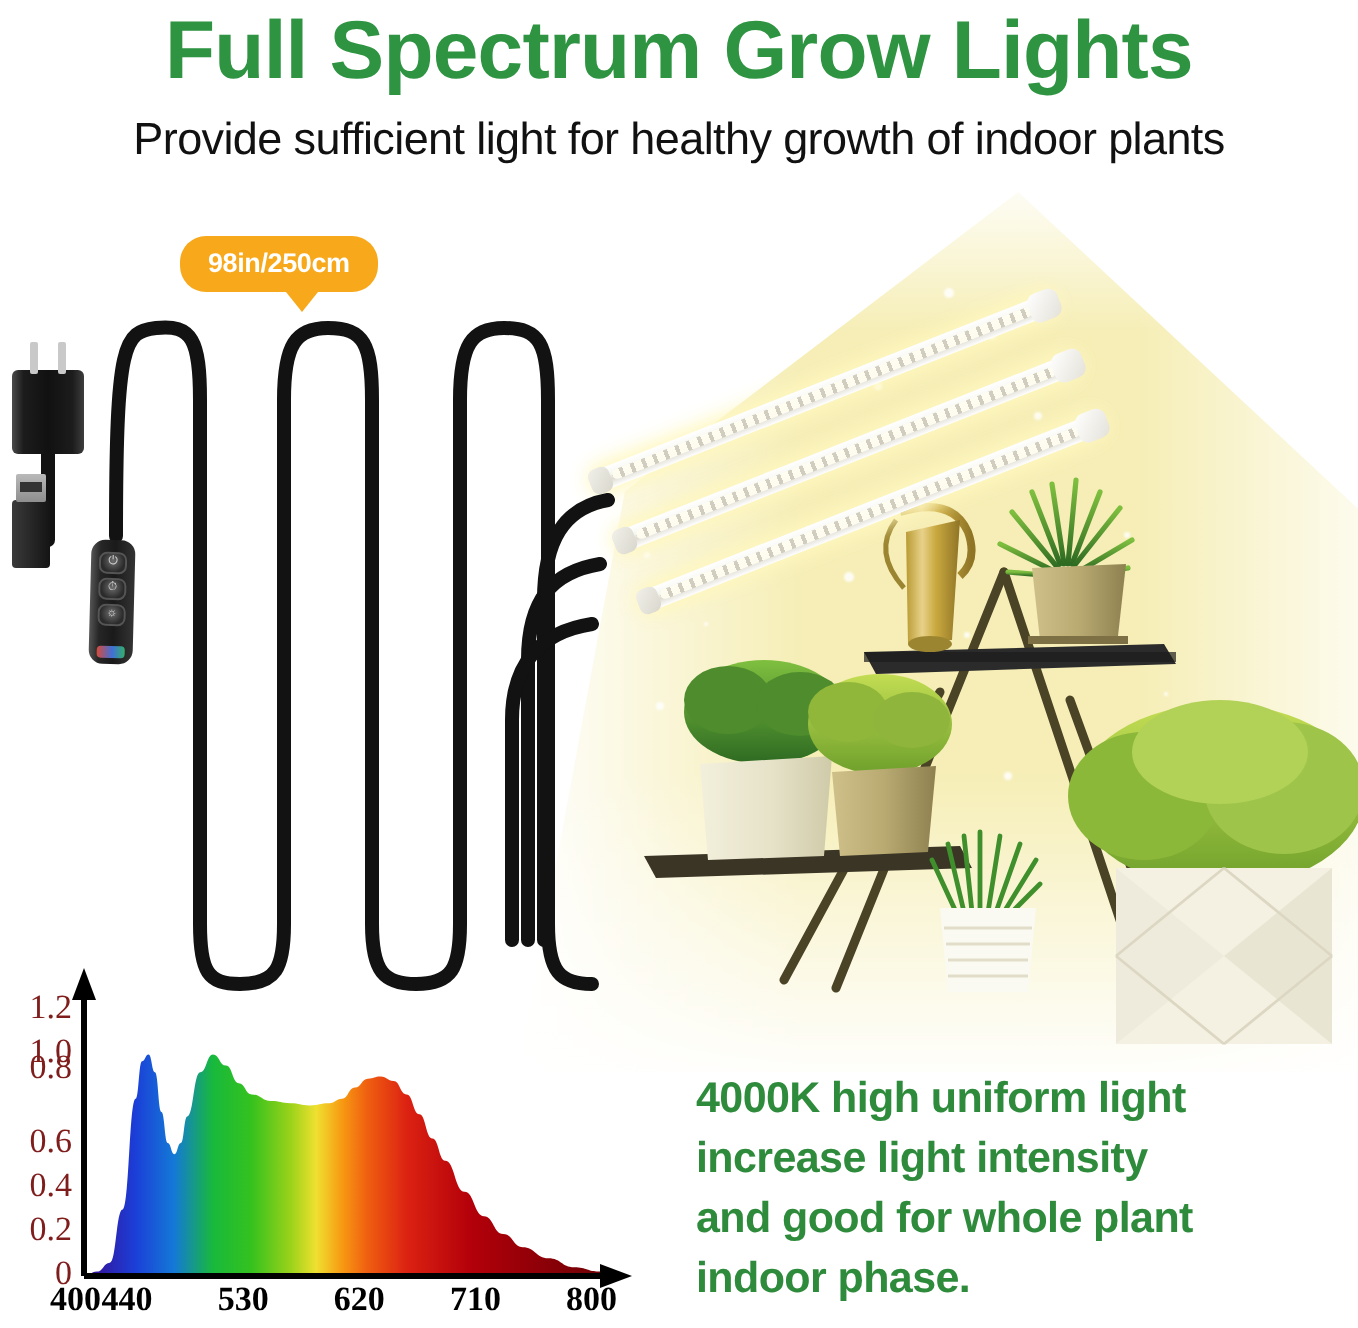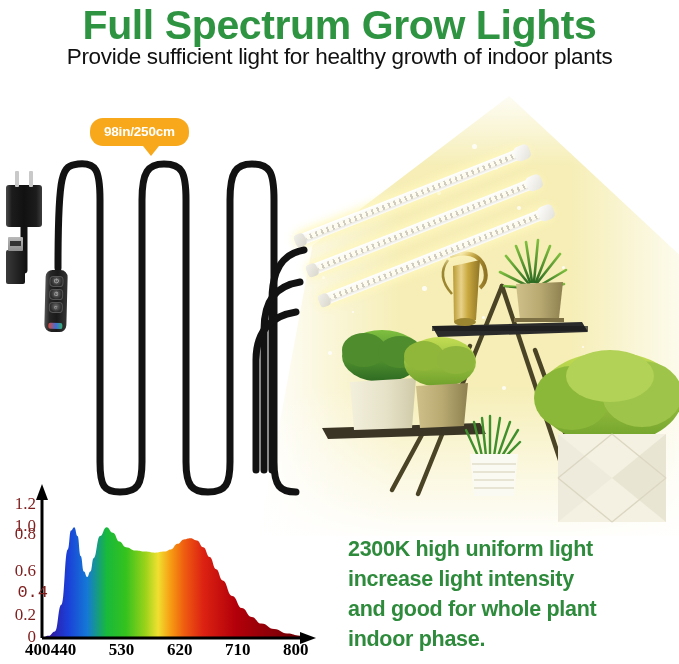--- a/index.html
+++ b/index.html
@@ -16,21 +16,21 @@
   .headline{
     position:absolute;left:0;top:2px;width:679px;
     text-align:center;
     font-size:41px;font-weight:bold;
     letter-spacing:-0.4px;
     color:#2e9442;
     line-height:46px;
     white-space:nowrap;
   }
   .subhead{
-    position:absolute;left:0;top:43px;width:679px;
+    position:absolute;left:0;top:56px;width:679px;
     text-align:center;
     font-size:22.5px;font-weight:normal;
     color:#111;
     line-height:28px;
     letter-spacing:-0.3px;
     white-space:nowrap;
   }
 
   
   .glow-wrap{position:absolute;left:232px;top:96px;width:447px;height:440px;overflow:hidden;}
@@ -366,21 +366,21 @@
     <div class="btn" style="top:6px;">⏻</div>
     <div class="btn" style="top:19px;">⏱</div>
     <div class="btn" style="top:32px;">☼</div>
     <div class="ind"></div>
   </div>
 
   <div class="badge">98in/250cm</div>
   <div class="badge-tail"></div>
 
   <div class="green-copy">
-    <div>2300K high uniform light</div>
+    <div>4000K high uniform light</div>
     <div>increase light intensity</div>
     <div>and good for whole plant</div>
     <div>indoor phase.</div>
   </div>
 
   <div id="chart">
     <svg id="chart-svg" viewBox="0 0 330 182" width="330" height="182">
       <defs>
         <linearGradient id="specgrad" x1="0" y1="0" x2="1" y2="0">
             <stop offset="0.00%" stop-color="#3a0a8c"></stop>
@@ -402,21 +402,21 @@
       <g stroke="#000" stroke-width="3">
         <line x1="42" y1="156" x2="300" y2="156"></line>
         <line x1="42" y1="156" x2="42" y2="12"></line>
       </g>
       <polygon points="300,150 316,156 300,162" fill="#000"></polygon>
       <polygon points="36,18 42,2 48,18" fill="#000"></polygon>
     </svg>
     <div id="yticks">
         <div class="ylab" style="top: 145px; width: 36px; left: 0px;">0</div>
         <div class="ylab" style="top: 122.846px; width: 36px; left: 0px; text-align: right;">0.2</div>
-        <div class="ylab" style="top: 100.692px; width: 36px; left: 12px; font-family: Liberation Mono, monospace;">0.4</div>
+        <div class="ylab" style="top: 100.692px; width: 36px; left: 0px;">0.4</div>
         <div class="ylab" style="top: 78.5385px; width: 36px; left: 0px;">0.6</div>
         <div class="ylab" style="top: 42px; width: 36px; left: 0px;">0.8</div>
         <div class="ylab" style="top: 34.2308px; width: 36px; left: 0px;">1.0</div>
         <div class="ylab" style="top: 12.0769px; width: 36px; left: 0px;">1.2</div>
       </div>
     <div id="xticks">
         <div class="xlab" style="left: 25px; top: 158px;">400</div>
         <div class="xlab" style="left: 50.8px; top: 158px;">440</div>
         <div class="xlab" style="left: 108.85px; top: 158px;">530</div>
         <div class="xlab" style="left: 166.9px; top: 158px;">620</div>

